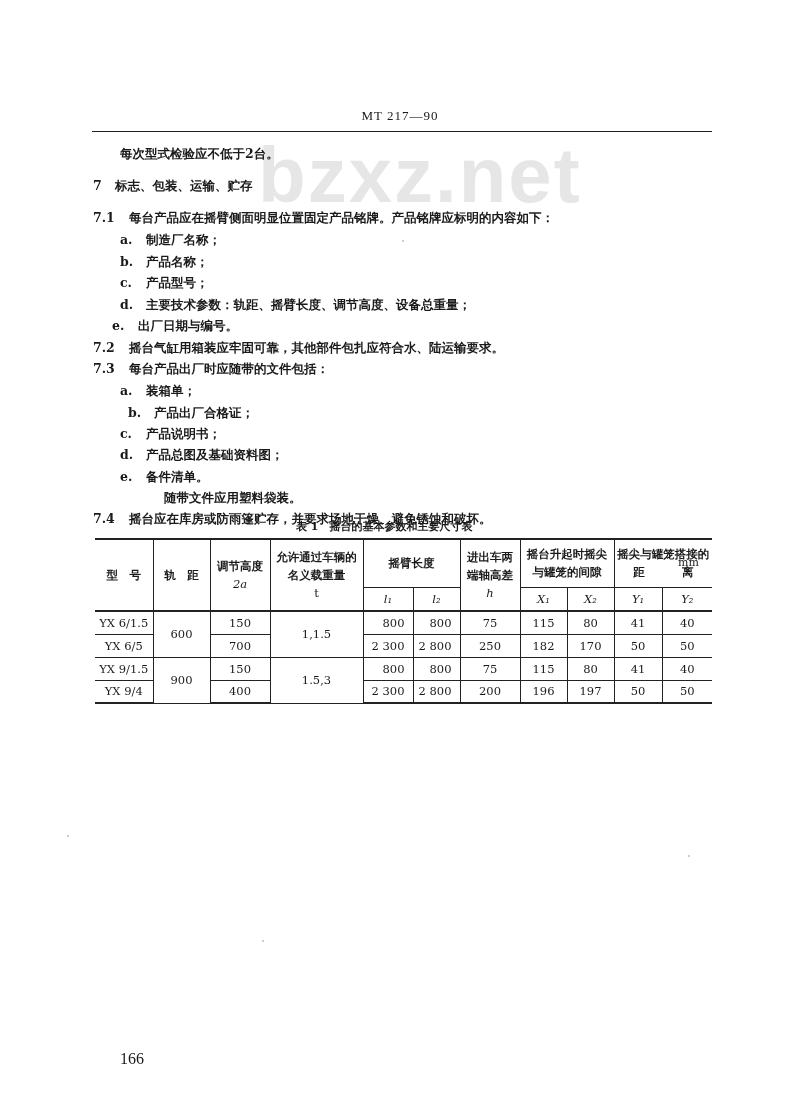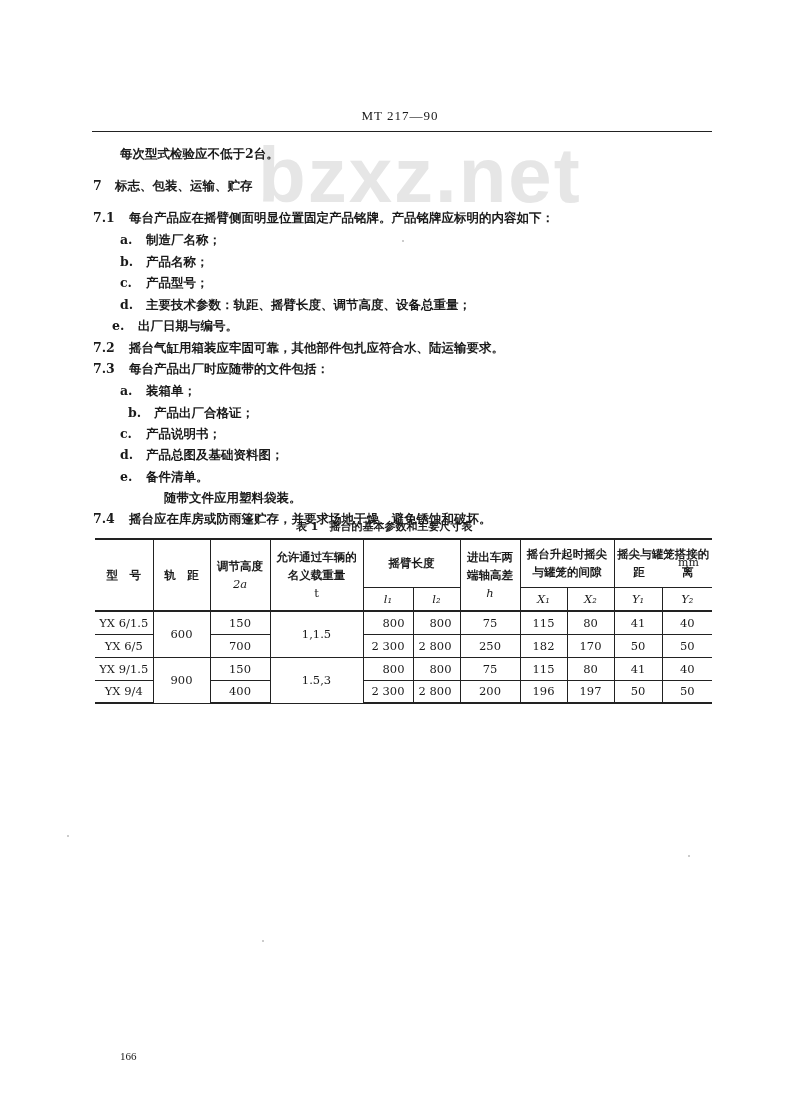--- a/index.html
+++ b/index.html
@@ -18,21 +18,21 @@
   table.t { position:absolute; left:95px; top:538px; border-collapse:collapse; font-size:11.5px; }
   table.t td { border:1px solid #222; text-align:center; vertical-align:middle; padding:0; }
   table.t tr.top td.tb, table.t tr.top td { border-top:2px solid #222; }
   table.t tr.last td { border-bottom:2px solid #222; }
   table.t td.nl { border-left:none; }
   table.t td.nr { border-right:none; }
   .hd { font-weight:bold; line-height:18px; }
   .it { font-style:italic; }
   .r { text-align:right !important; padding-right:8px !important; }
   .caption { font-size:11px; font-weight:bold; }
-  .pgnum { left:120px; top:1050px; font-size:11px; font-family:"Liberation Serif", serif; }
+  .pgnum { left:120px; top:1050px; font-size:16px; font-family:"Liberation Serif", serif; }
   .dot { position:absolute; width:2px; height:2px; background:#bbb; border-radius:1px; }
 </style>
 </head>
 <body>
 
 <div class="abs hdr">MT 217—90</div>
 <div class="abs rule"></div>
 <div class="abs watermark">bzxz.net</div>
 
 <div class="abs p b" style="left:120px; top:146px;">每次型式检验应不低于2台。</div>

